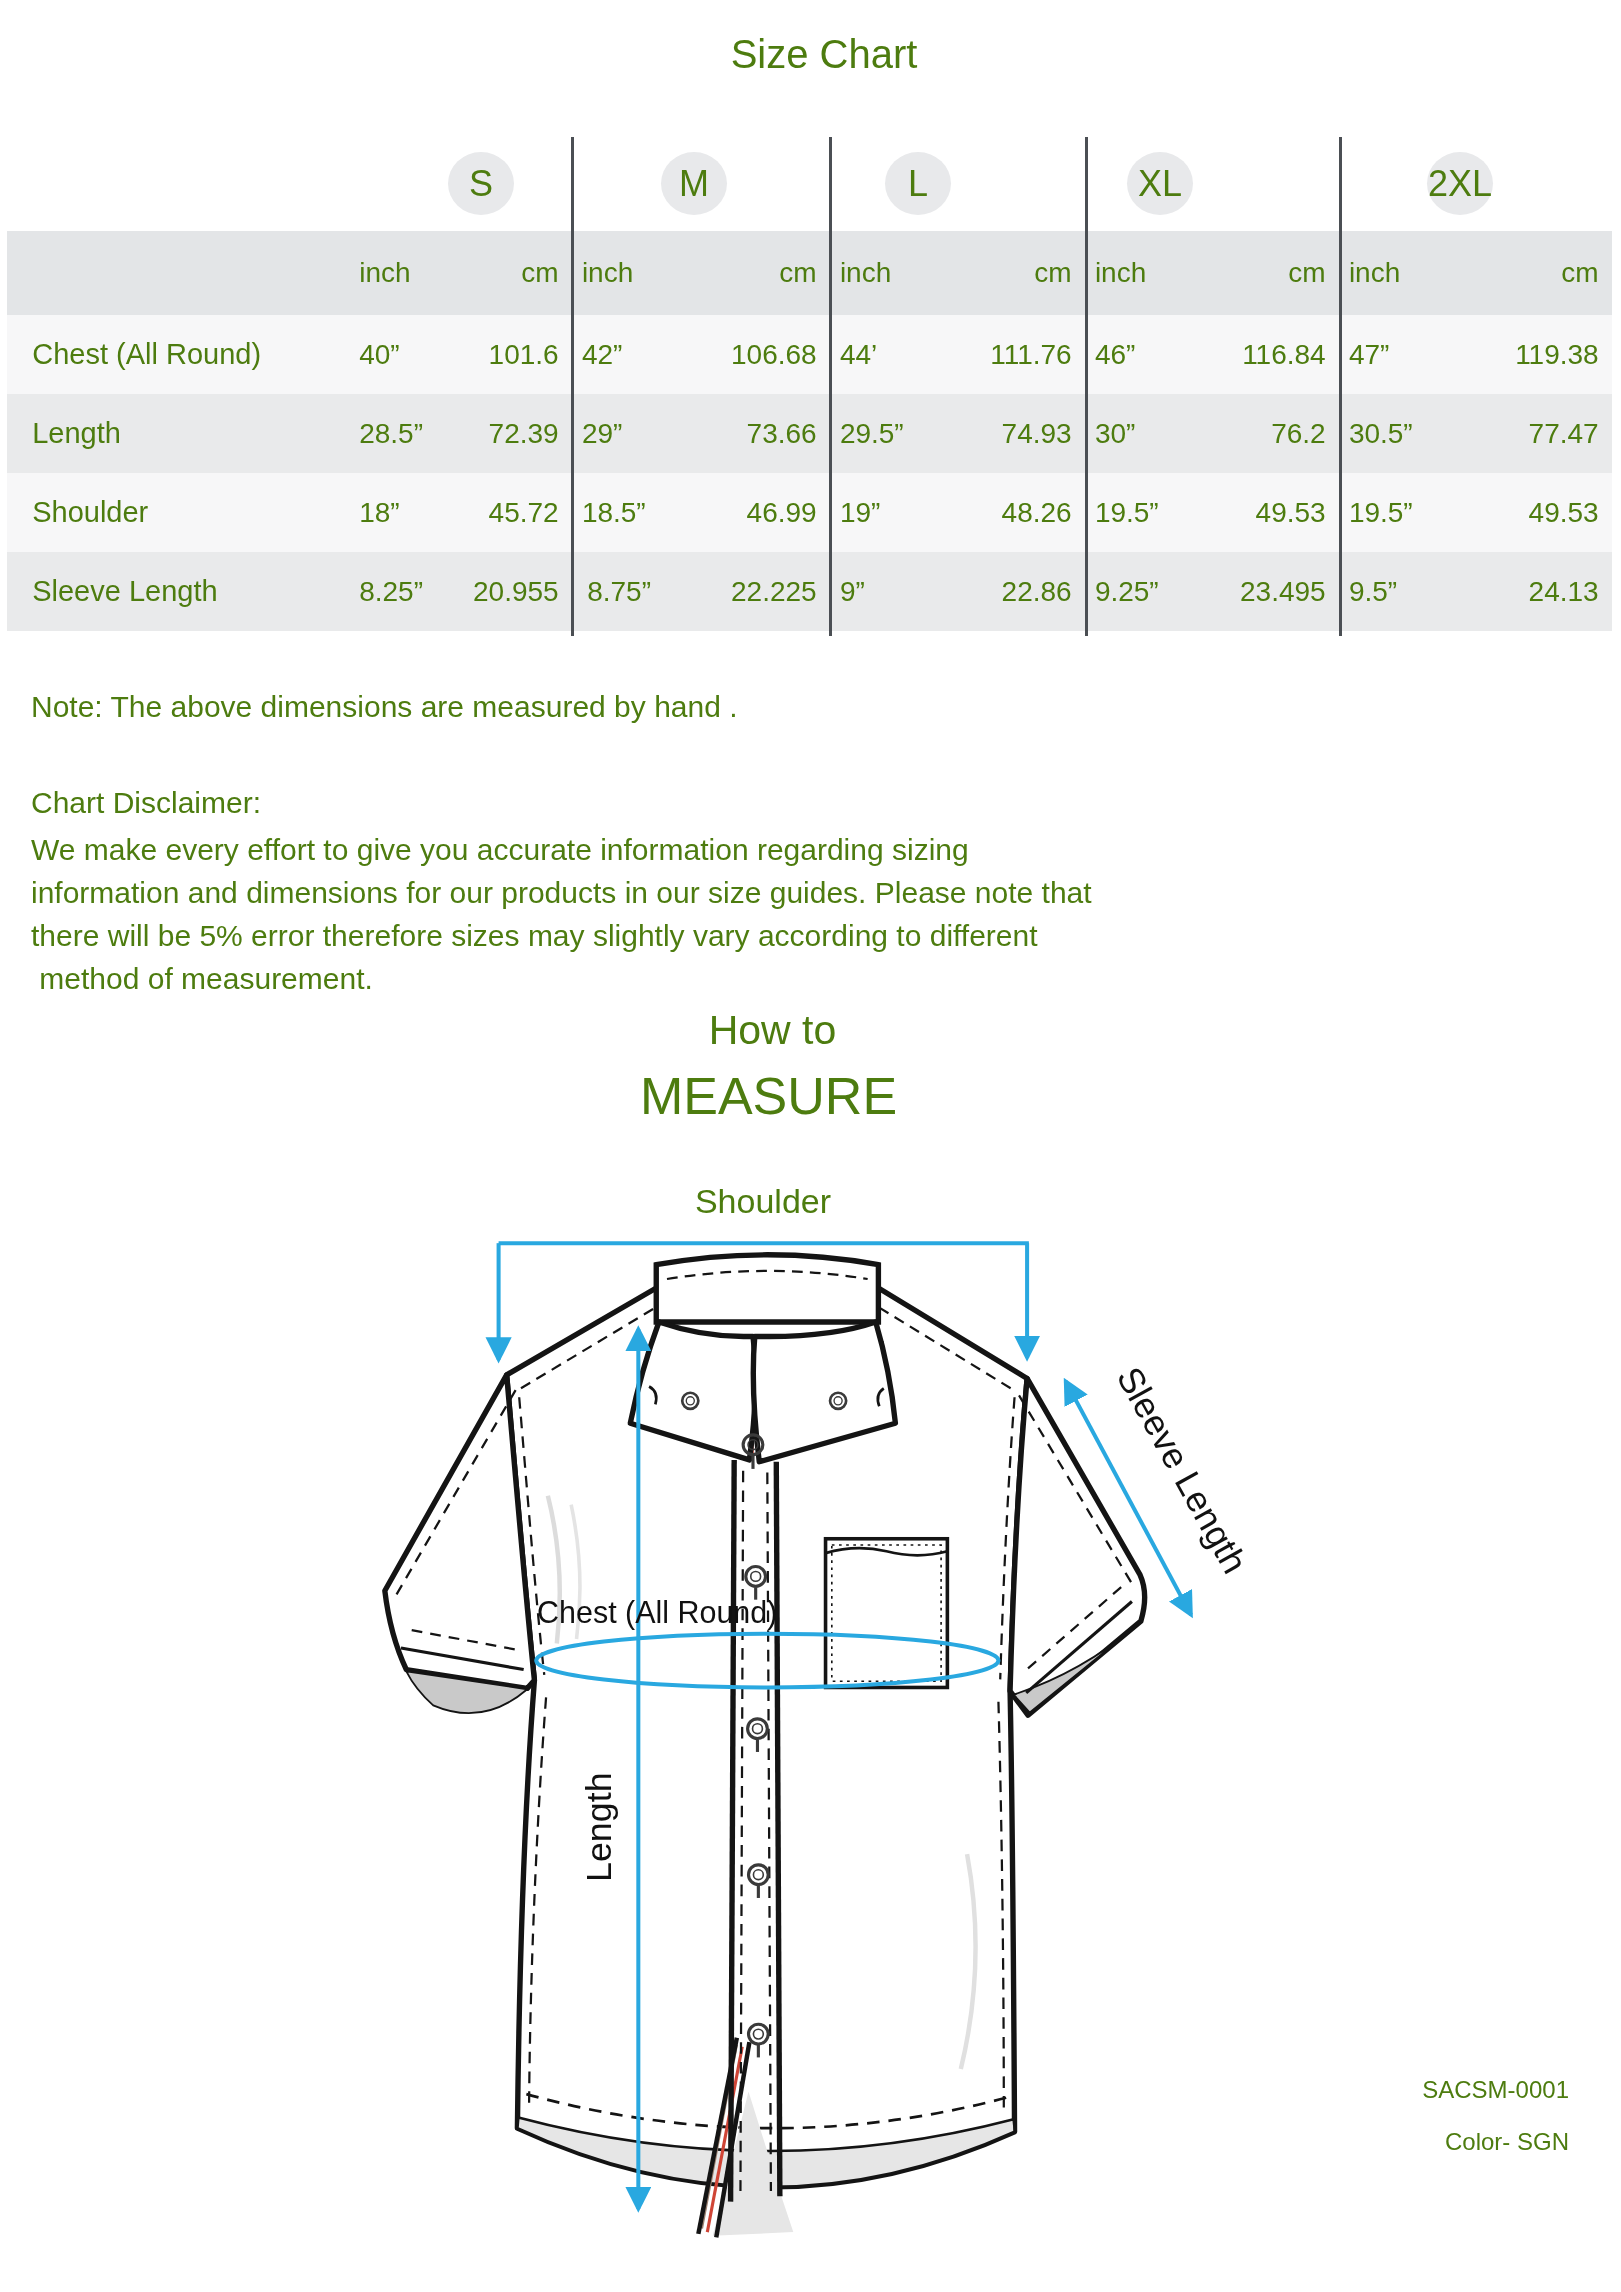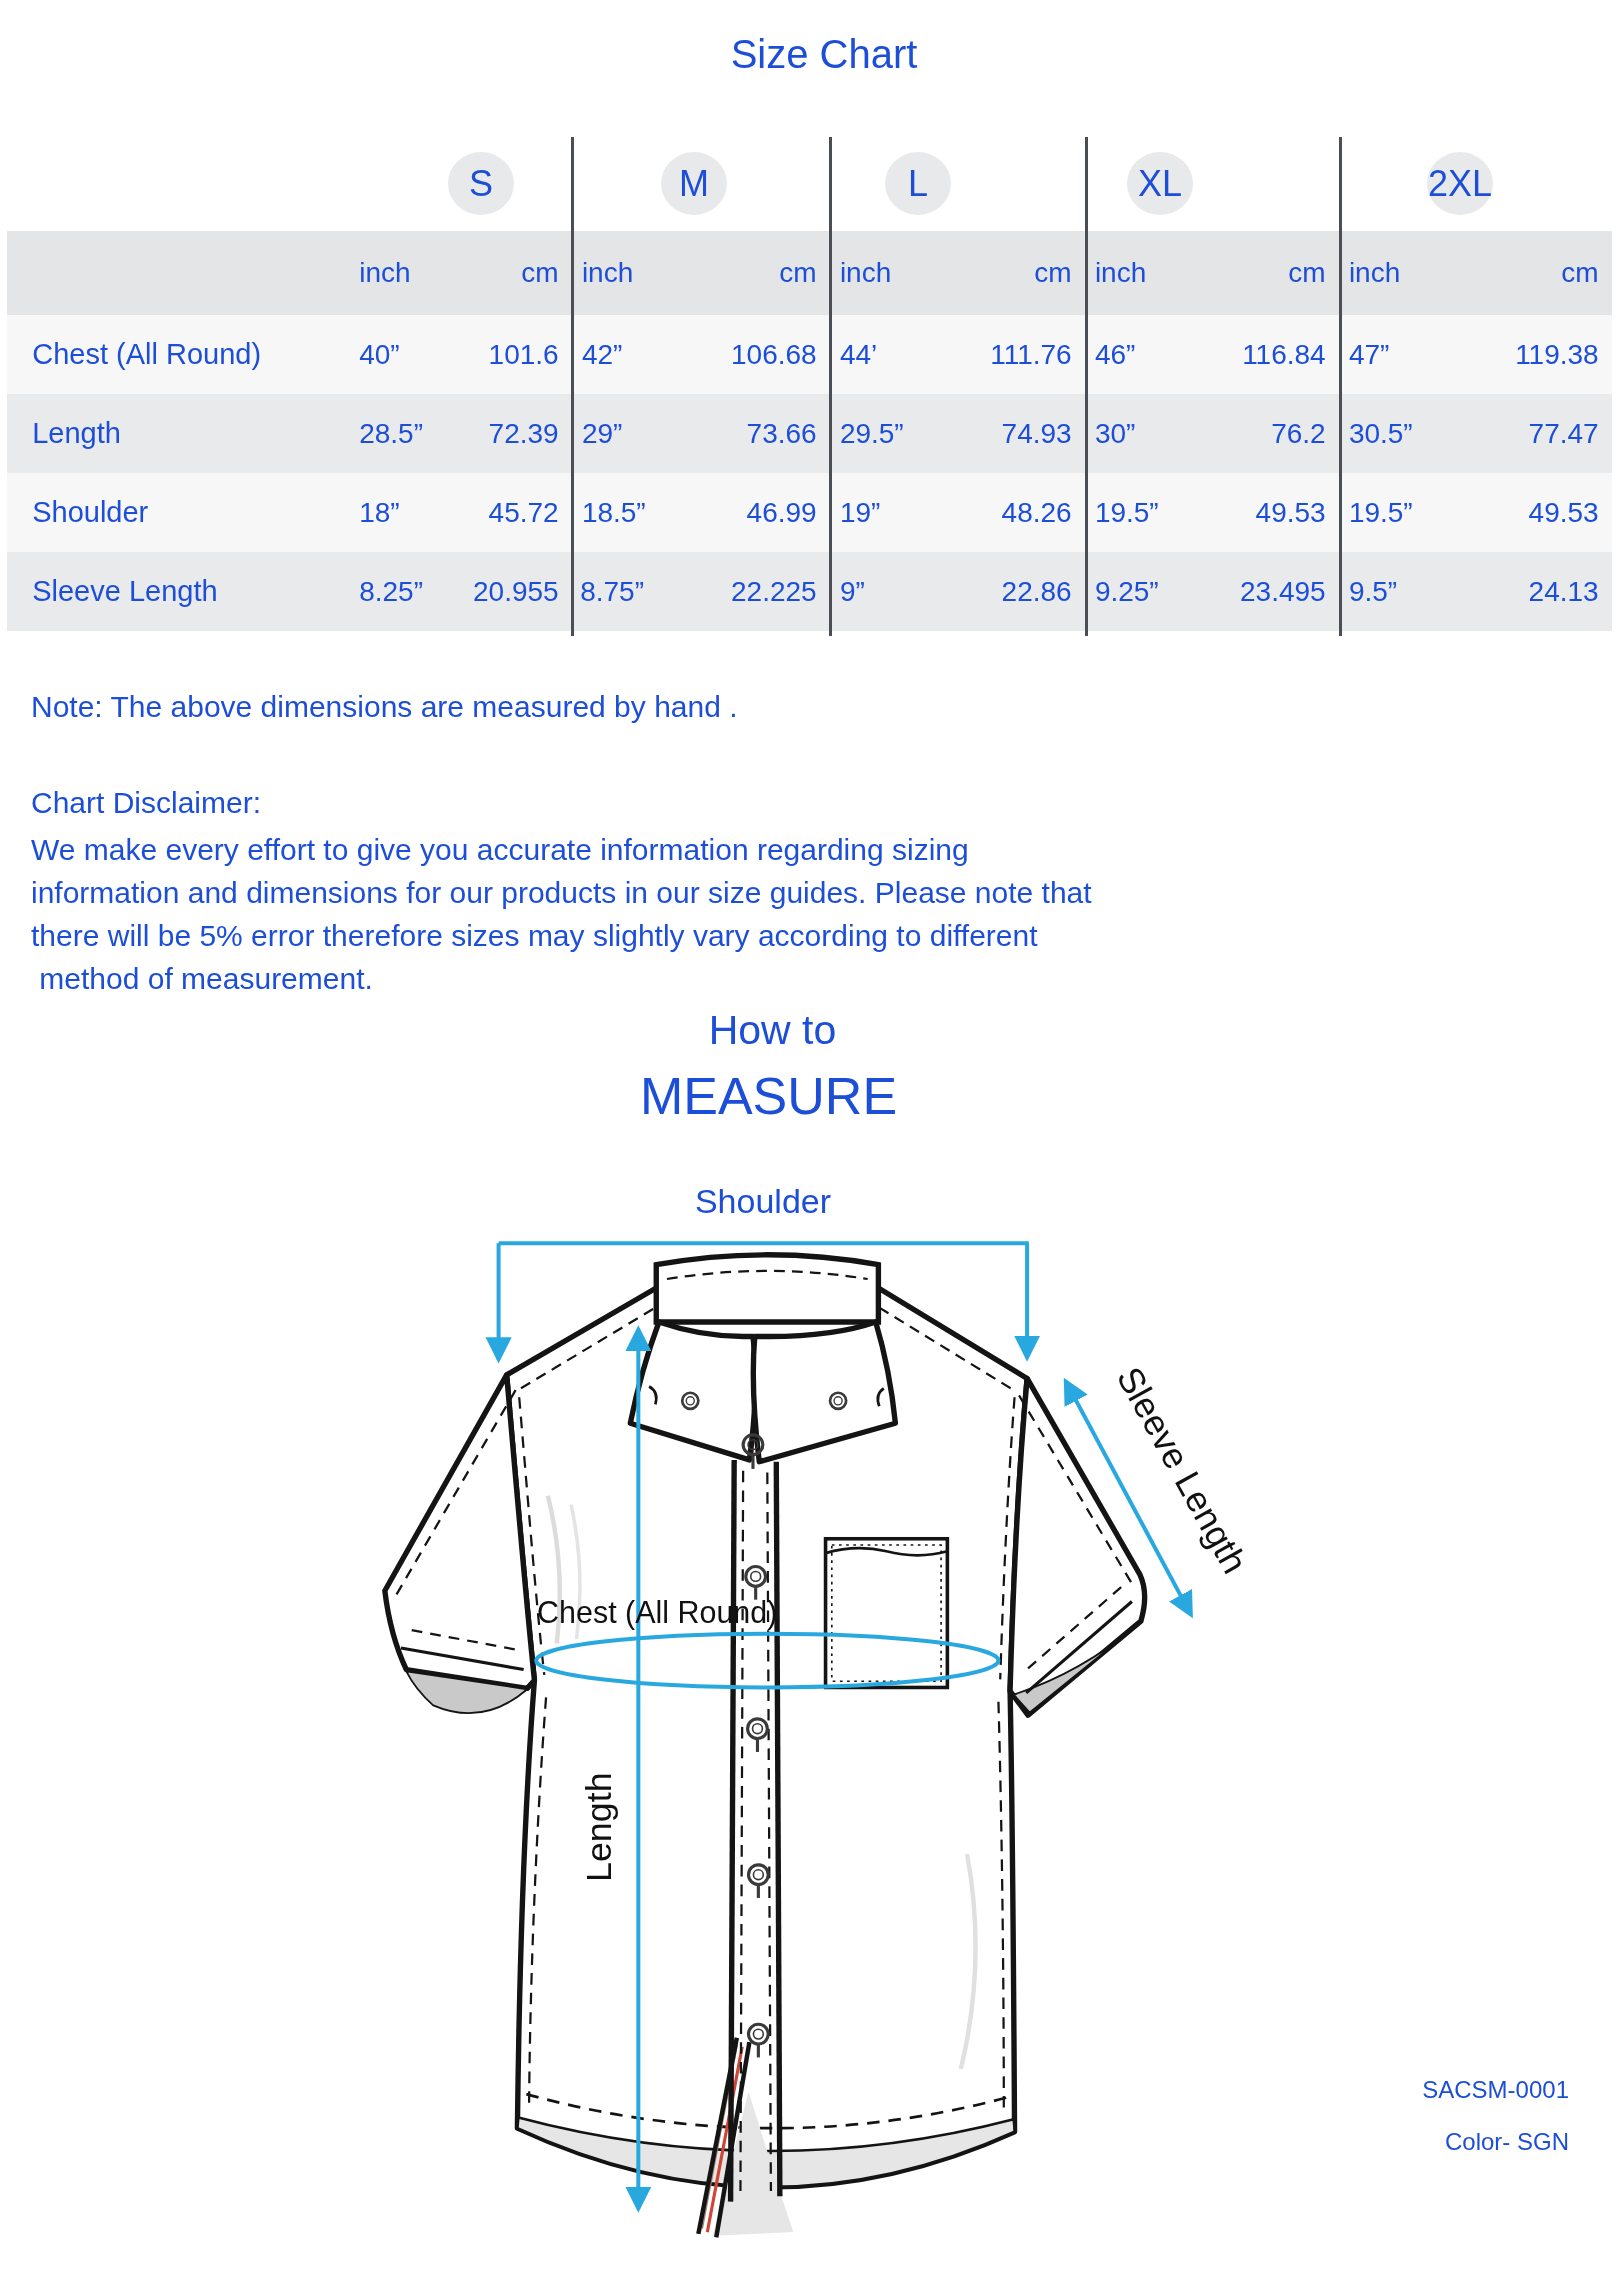--- a/index.html
+++ b/index.html
@@ -1,17 +1,17 @@
 <!DOCTYPE html>
 <html style="font-size:14.3px"><head>
 <meta charset="utf-8">
 <style>
   html,body{margin:0;padding:0;background:#ffffff;}
   .page{position:relative;width:1621px;height:2293px;background:#ffffff;overflow:hidden;
-        font-family:"Liberation Sans",sans-serif;color:#1d4ed8;}
+        font-family:"Liberation Sans",sans-serif;color:#4d7c0f;}
   .abs{position:absolute;}
   .title{top:32px;left:0;width:1648px;text-align:center;font-size:40px;}
   .size-circle{top:152px;width:66px;height:63px;border-radius:50%;background:#e8e9eb;
                display:flex;align-items:center;justify-content:center;font-size:36px;overflow:visible;white-space:nowrap;}
   .divider{top:137px;width:2.7px;height:499px;background:#4b4f54;}
   .trow{left:7.2px;width:1605px;display:flex;align-items:center;}
   .tcell{box-sizing:border-box;white-space:nowrap;overflow:visible;}
   .lbl{padding-left:25px;font-size:29px;}
   .inch-cell{text-align:left;font-size:28px;}
   .cm-cell{text-align:right;padding-right:12.5px;font-size:28px;}
@@ -98,21 +98,21 @@
         <span class="tcell cm-cell" style="width: 138px;">48.26</span>
         <span class="tcell inch-cell" style="width: 117px; padding-left: 10.7px;">19.5”</span>
         <span class="tcell cm-cell" style="width: 137px;">49.53</span>
         <span class="tcell inch-cell" style="width: 125px; padding-left: 10.7px;">19.5”</span>
         <span class="tcell cm-cell" style="width: 148px;">49.53</span>
       </div>
       <div class="abs trow" style="top: 552px; height: 79px; background: rgb(233, 234, 235);">
         <span class="tcell lbl" style="width: 309px;">Sleeve Length</span>
         <span class="tcell inch-cell" style="width: 117px; padding-left: 43px;">8.25”</span>
         <span class="tcell cm-cell" style="width: 138px;">20.955</span>
-        <span class="tcell inch-cell" style="width: 118px; padding-left: 9px;">8.75”</span>
+        <span class="tcell inch-cell" style="width: 118px; padding-left: 16px;">8.75”</span>
         <span class="tcell cm-cell" style="width: 140px;">22.225</span>
         <span class="tcell inch-cell" style="width: 117px; padding-left: 10.7px;">9”</span>
         <span class="tcell cm-cell" style="width: 138px;">22.86</span>
         <span class="tcell inch-cell" style="width: 117px; padding-left: 10.7px;">9.25”</span>
         <span class="tcell cm-cell" style="width: 137px;">23.495</span>
         <span class="tcell inch-cell" style="width: 125px; padding-left: 10.7px;">9.5”</span>
         <span class="tcell cm-cell" style="width: 148px;">24.13</span>
       </div>
     </div>
 

